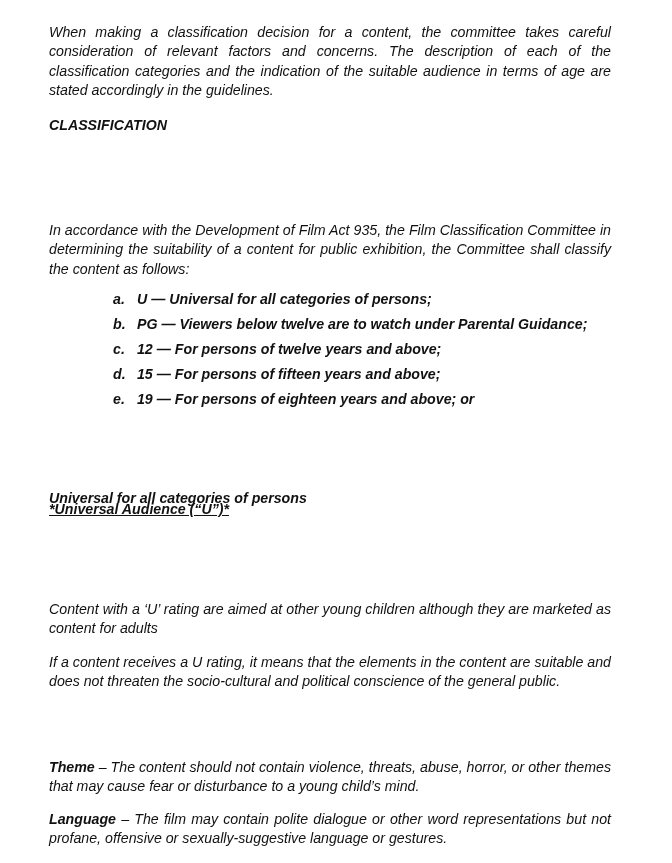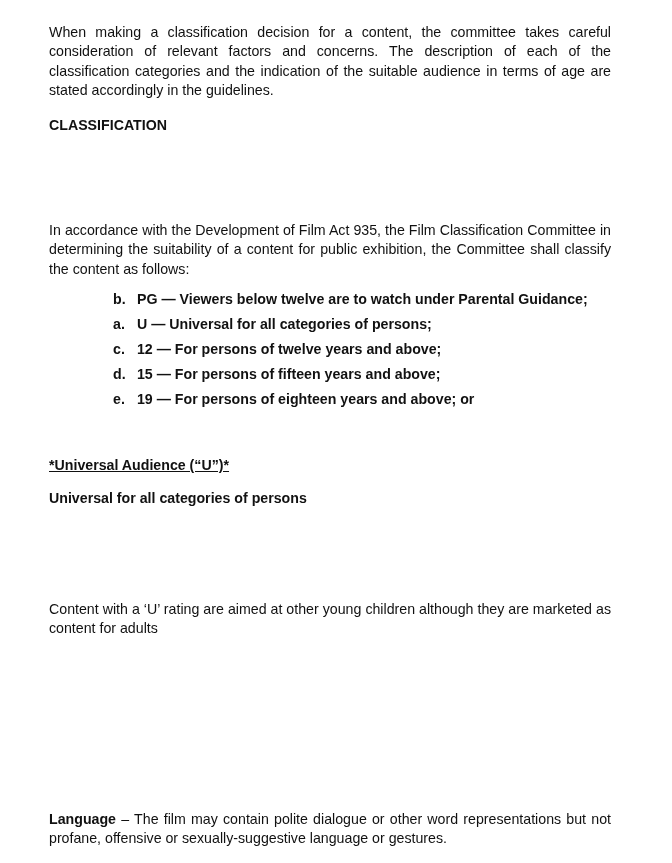--- a/index.html
+++ b/index.html
@@ -3,57 +3,59 @@
 <meta charset="utf-8">
 <style>
   html, body { margin: 0; padding: 0; background: #ffffff; }
   body {
     width: 672px; height: 863px; overflow: hidden;
     font-family: "Liberation Sans", sans-serif;
     color: #111111;
     font-size: 14.2px;
     line-height: 19.4px;
   }
-  .page { position: relative; width: 672px; height: 863px; }
+  .page { position: relative; width: 672px; height: 863px; font-style: italic; }
   .block { position: absolute; left: 49px; width: 562px; }
   .just { text-align: justify; text-align-last: left; }
   p { margin: 0; }
   b, .b { font-weight: bold; }
   .gray { color: #6a6a6a; }
   .heading { font-weight: bold; }
-  .uline { font-weight: bold; text-decoration: underline; }
+  .uline { font-weight: bold; text-decoration: underline; margin-top: 44px; }
   ol.cats { list-style: none; margin: 0; padding: 0; position: absolute; left: 113px; top: 290px; width: 520px; }
   ol.cats li { font-weight: bold; height: 25.1px; line-height: 19.4px; white-space: nowrap; }
   ol.cats .mk { display: inline-block; width: 20px; }
 </style>
 </head>
 <body>
 
 <div class="page">
 
   <p class="block just" style="top:23px;">When making a classification decision for a content, the committee takes careful consideration of relevant factors and concerns. The description of each of the classification categories and the indication of the suitable audience in terms of age are stated accordingly in the guidelines.</p>
 
   <p class="block heading" style="top:116px;">CLASSIFICATION</p>
 
 
   <p class="block just" style="top:221px;">In accordance with the Development of Film Act 935, the Film Classification Committee in determining the suitability of a content for public exhibition, the Committee shall classify the content as follows:</p>
 
   <ol class="cats">
+    <li><span class="mk">a.</span> <span>U — Universal for all categories of persons;</span></li>
     <li><span class="mk">b.</span> <span>PG — Viewers below twelve are to watch under Parental Guidance;</span></li>
-    <li><span class="mk">a.</span> <span>U — Universal for all categories of persons;</span></li>
     <li><span class="mk">c.</span> <span>12 — For persons of twelve years and above;</span></li>
     <li><span class="mk">d.</span> <span>15 — For persons of fifteen years and above;</span></li>
     <li><span class="mk">e.</span> <span>19 — For persons of eighteen years and above; or</span></li>
   </ol>
 
   <p class="block uline" style="top:456px;">*Universal Audience (“U”)*</p>
 
   <p class="block heading" style="top:489px;">Universal for all categories of persons</p>
 
 
   <p class="block just" style="top:600px;">Content with a ‘U’ rating are aimed at other young children although they are marketed as content for adults</p>
 
+  <p class="block just" style="top:653px;">If a content receives a U rating, it means that the elements in the content are suitable and does not threaten the socio-cultural and political conscience of the general public.</p>
 
 
+  <p class="block just" style="top:758px;"><span class="b">Theme</span><span> – The content should not contain violence, threats, abuse, horror, or other themes that may cause fear or disturbance to a young child’s mind.</span></p>
 
   <p class="block just" style="top:810px;"><span class="b">Language</span><span> – The film may contain polite dialogue or other word representations but not profane, offensive or sexually-suggestive language or gestures.</span></p>
 
 </div>
 
 </body></html>

